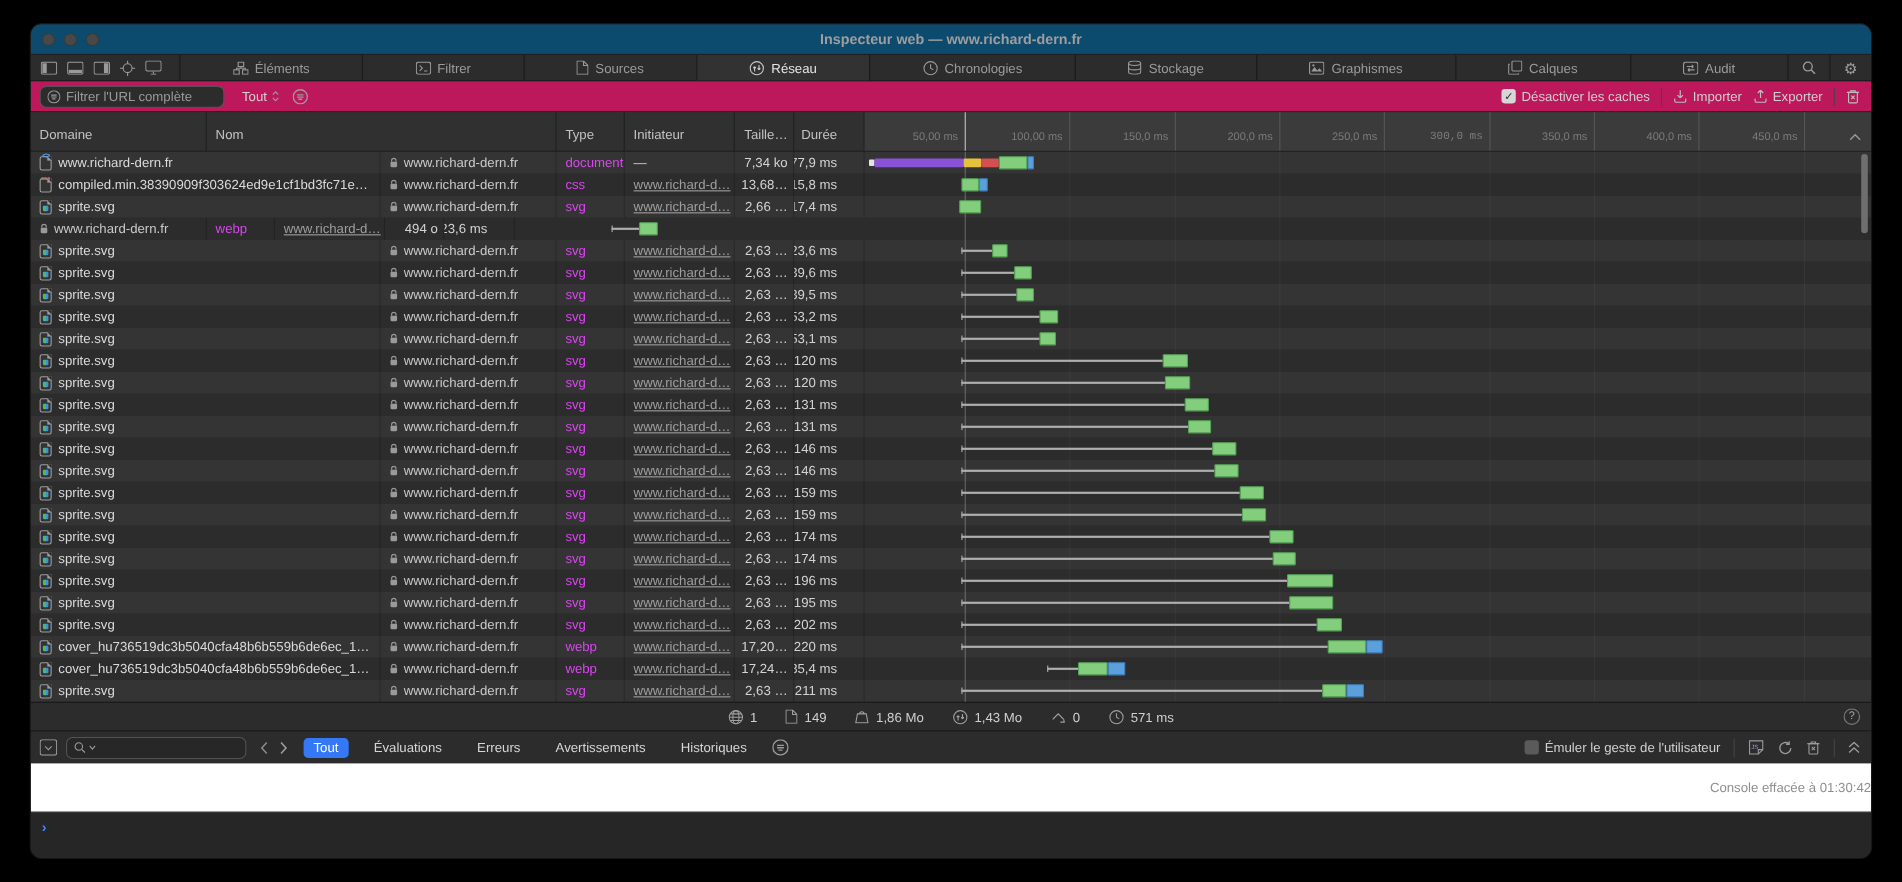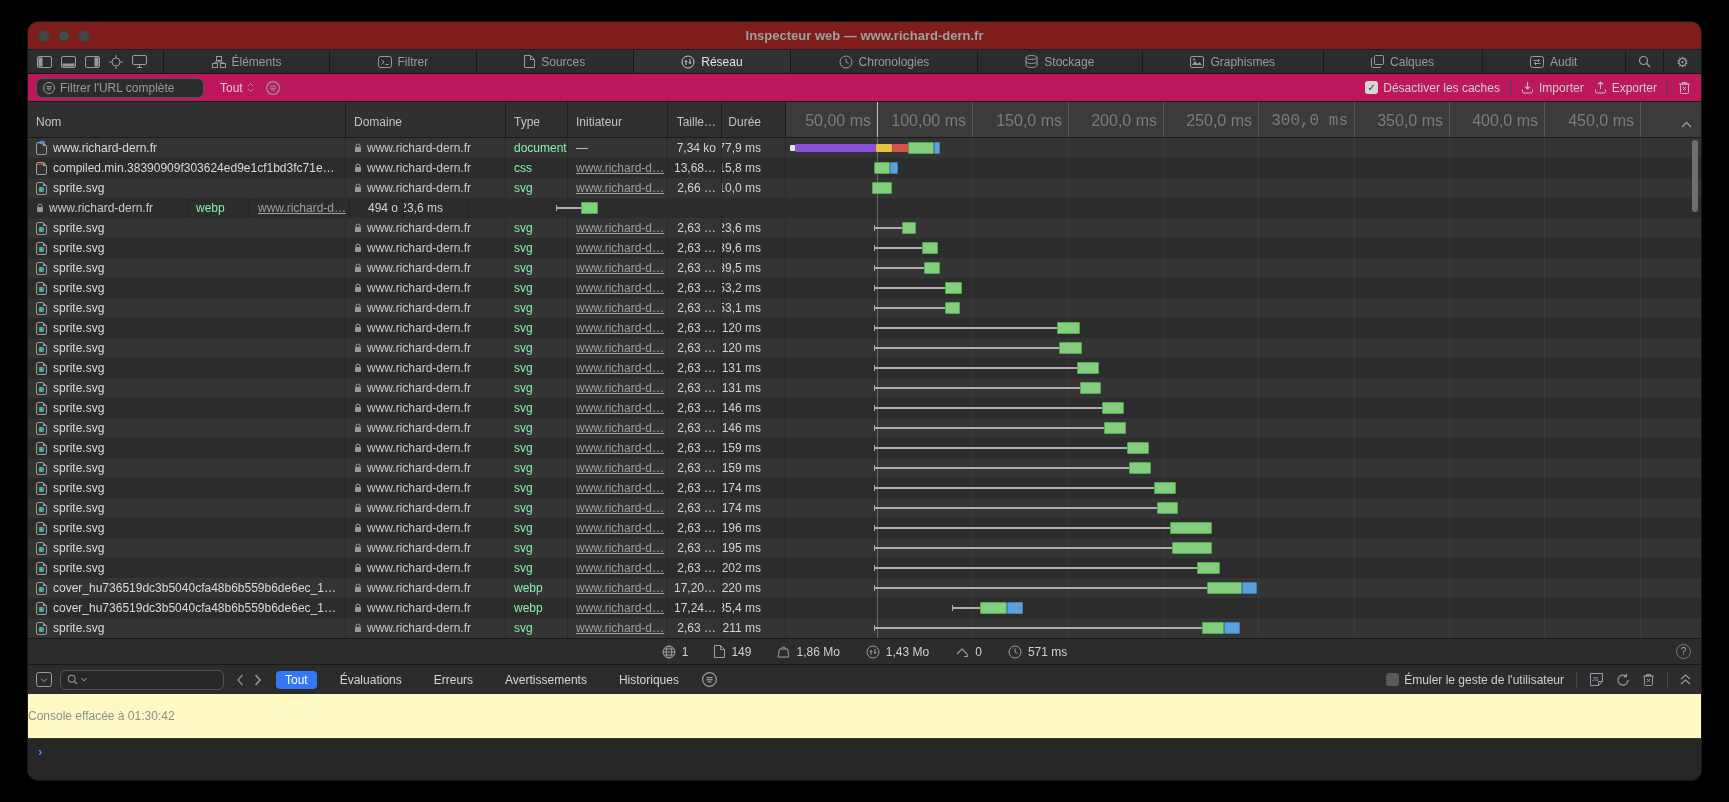--- a/index.html
+++ b/index.html
@@ -1,21 +1,21 @@
 <!DOCTYPE html>
 <html><head>
 <meta charset="utf-8">
 <style>
   * { box-sizing: border-box; margin: 0; padding: 0; }
   html,body { width:1729px; height:802px; background:#000; font-family:"Liberation Sans", sans-serif; }
   .window{ position:absolute; left:28px; top:22px; width:1673px; height:758px;
     background:#292929; border-radius:10px; overflow:hidden; box-shadow:0 0 0 1px rgba(255,255,255,0.09);
     color:#c9c9c9; font-size:12px; }
   
-  .titlebar{ position:absolute; left:0; top:0; width:100%; height:28px; background:#7f1d1d; border-bottom:1px solid #1f1f1f; }
+  .titlebar{ position:absolute; left:0; top:0; width:100%; height:28px; background:#0c4a6e; border-bottom:1px solid #1f1f1f; }
   .lights{ position:absolute; left:10px; top:8px; display:flex; gap:8px; }
   .light{ width:12px; height:12px; border-radius:50%; background:#484848; border:1px solid #3a3a3a; }
   .wtitle{ position:absolute; left:0; right:0; top:0; height:28px; line-height:28px; text-align:center; color:#9e9e9e; font-size:13px; font-weight:700; }
   
   .tabbar{ position:absolute; left:0; top:28px; width:100%; height:24px; background:#2c2c2c; border-bottom:1px solid #191919; display:flex; align-items:stretch; }
   .dockicons{ width:135px; display:flex; align-items:center; gap:9px; padding-left:9px; }
   .tab{ flex:1 1 auto; display:flex; align-items:center; justify-content:center; gap:6px; border-left:1px solid #1a1a1a; color:#9b9b9b; cursor:default; }
   .tab.selected{ background:#323232; color:#e4e4e4; }
   .tab svg, .dockicons svg{ flex:0 0 auto; }
   .tab-iconbtn{ width:38px; flex:0 0 auto; display:flex; align-items:center; justify-content:center; border-left:1px solid #1a1a1a; color:#9b9b9b; }
@@ -37,31 +37,31 @@
   .hcell{ height:100%; display:flex; align-items:flex-end; padding-bottom:8px; border-right:1px solid rgba(0,0,0,0.35); }
   .c-name{ width:318px; padding-left:8px; }
   .c-domain{ width:160px; padding-left:8px; }
   .c-type{ width:62px; padding-left:8px; }
   .c-init{ width:100px; padding-left:8px; }
   .c-size{ width:54px; justify-content:flex-end; padding-right:5px; }
   .c-dur{ width:64px; justify-content:flex-end; padding-right:24px; }
   .h-tl{ flex:1; position:relative; background:#3b3b3b; border-right:none; }
   .h-tick{ position:absolute; top:0; bottom:0; width:1px; background:rgba(255,255,255,0.14); }
   .h-tick.bright{ background:rgba(240,240,240,0.75); }
-  .h-ticklabel{ position:absolute; bottom:7px; width:80px; text-align:right; color:#7b7b7b; font-size:16px; }
+  .h-ticklabel{ position:absolute; bottom:7px; width:80px; text-align:right; color:#7b7b7b; font-size:10px; }
   .collapse-chevron{ position:absolute; right:9px; bottom:9px; }
   
   .rows{ position:absolute; left:0; top:116px; width:100%; height:500px; background:#2c2c2c; }
   .row{ position:relative; display:flex; height:20px; line-height:20px; }
   .row.alt{ background:#343434; }
   .row:not(.alt){ background:#2c2c2c; }
   .cell{ height:20px; display:flex; align-items:center; overflow:hidden; white-space:nowrap; border-right:1px solid rgba(0,0,0,0.22); }
   .cell.c-name{ gap:6px; color:#dadada; }
   .cell.c-domain{ gap:5px; color:#c9c9c9; }
-  .cell.c-type{ color:#86efac; }
+  .cell.c-type{ color:#d946ef; }
   .cell.c-init a{ color:#9f9f9f; text-decoration:underline; }
   .cell.c-init{ padding-right:4px; }
   .cell.c-size, .cell.c-dur{ color:#d3d3d3; justify-content:flex-end; }
   .c-tl{ flex:1; position:relative; border-right:none; }
   .wf-line{ position:absolute; top:9px; height:2px; background:#aeaeae; z-index:2; }
   .wf-line::before{ content:""; position:absolute; left:0; top:-2px; width:1px; height:6px; background:#aeaeae; }
   .wf-seg{ position:absolute; top:4px; height:12px; z-index:2; border-radius:1px; }
   .wf-white{ background:#e4e4e4; top:7px; height:6px; }
   .wf-purple{ background:#8a52d6; top:6px; height:8px; }
   .wf-yellow{ background:#e5c13d; top:6px; height:8px; }
@@ -78,21 +78,21 @@
   .help-circle{ position:absolute; right:10px; top:5px; width:15px; height:15px; border:1px solid #7a7a7a; border-radius:50%; color:#aaa; font-size:10px; display:flex; align-items:center; justify-content:center; }
   
   .console-toolbar{ position:absolute; left:0; top:642px; width:100%; height:30px; background:#2c2c2c; border-top:1px solid #1a1a1a; display:flex; align-items:center; }
   .cs-field{ margin-left:8px; width:164px; height:20px; border:1px solid #525252; border-radius:6px; background:#272727; display:flex; align-items:center; gap:3px; padding:0 6px; }
   .cs-field input{ background:transparent; border:none; outline:none; width:120px; color:#d0d0d0; font-family:"Liberation Sans",sans-serif; }
   .navbtns{ display:flex; align-items:center; gap:10px; margin-left:12px; color:#8a8a8a; }
   .scopes{ display:flex; align-items:center; gap:14px; margin-left:14px; color:#d6d6d6; }
   .scope-pill{ padding:2px 9px; border-radius:4px; }
   .scope-pill.selected{ background:#3478f6; color:#fff; }
   .ct-right{ margin-left:auto; display:flex; align-items:center; gap:12px; padding-right:10px; color:#cfcfcf; }
-  .console-body{ position:absolute; left:0; top:672px; width:100%; height:44px; background:#fef9c3; display:flex; align-items:center; justify-content:flex-start; color:#8f8f8f; }
+  .console-body{ position:absolute; left:0; top:672px; width:100%; height:44px; background:#ffffff; display:flex; align-items:center; justify-content:flex-end; color:#8f8f8f; }
   .prompt-row{ position:absolute; left:0; top:716px; width:100%; height:42px; background:#262626; border-top:1px solid #3a3a3a; }
   .prompt-chevron{ position:absolute; left:10px; top:5px; color:#3f8cff; font-size:13px; font-weight:700; }
   
   .ficon{ position:relative; width:11px; height:13px; border:1px solid #9d9d9d; border-radius:2px; background:#333; flex:0 0 auto; }
   .ficon::before{ content:""; position:absolute; right:-1px; top:-1px; border-style:solid; border-width:0 4px 4px 0; border-color:transparent #292929 #9d9d9d transparent; }
   .ficon-badge{ position:absolute; left:0; right:0; bottom:1px; text-align:center; font-weight:700; }
   .ficon-html .ficon-badge{ color:#58a6ff; font-size:7px; letter-spacing:-1px; }
   .ficon-css .ficon-badge{ color:#ff6b66; font-size:5px; }
   .ficon-img .ficon-badge{ left:2px; right:2px; height:5px; bottom:2px; background:linear-gradient(90deg,#4fb769 55%,#3d8fe0 45%); border-radius:1px; }
   svg{ display:block; }
@@ -307,22 +307,22 @@
         <span><svg width="13" height="14" viewBox="0 0 13 14">
               <path d="M1 3h11M4.5 3V1.5h4V3" fill="none" stroke="#bdbdbd"></path>
               <rect x="2.5" y="3" width="8" height="9.5" rx="1" fill="none" stroke="#bdbdbd"></rect>
               <path d="M5 6l3 3M8 6l-3 3" stroke="#bdbdbd"></path>
             </svg></span>
       </span>
     </div>
   </div>
 
   <div class="thead">
+    <div class="hcell c-domain">Domaine</div>
     <div class="hcell c-name">Nom</div>
-    <div class="hcell c-domain">Domaine</div>
     <div class="hcell c-type">Type</div>
     <div class="hcell c-init">Initiateur</div>
     <div class="hcell c-size">Taille…</div>
     <div class="hcell c-dur">Durée</div>
     <div class="hcell h-tl" id="timeline-header">
       <span class="collapse-chevron">
           <svg width="11" height="7" viewBox="0 0 11 7">
             <path d="M1 6 5.5 1.5 10 6" fill="none" stroke="#9a9a9a" stroke-width="1.3"></path>
           </svg>
         </span>
@@ -418,21 +418,21 @@
               <rect x="1" y="4" width="6" height="5" rx="1" fill="#9a9a9a"></rect>
             </svg>
           </span>
           <span>www.richard-dern.fr</span>
         </div>
         <div class="cell c-type">svg</div>
         <div class="cell c-init">
           <a>www.richard-d…</a>
         </div>
         <div class="cell c-size">2,66 …</div>
-        <div class="cell c-dur">10,0 ms</div>
+        <div class="cell c-dur">17,4 ms</div>
         <div class="cell c-tl">
           <div class="wf-seg wf-green" style="left: 86px; width: 20px;"></div>
         </div>
       </div>
       <div class="row">
         <div class="cell c-domain">
           <span>
             <svg width="8" height="10" viewBox="0 0 8 10">
               <path d="M2 4V3a2 2 0 0 1 4 0v1" fill="none" stroke="#9a9a9a"></path>
               <rect x="1" y="4" width="6" height="5" rx="1" fill="#9a9a9a"></rect>

